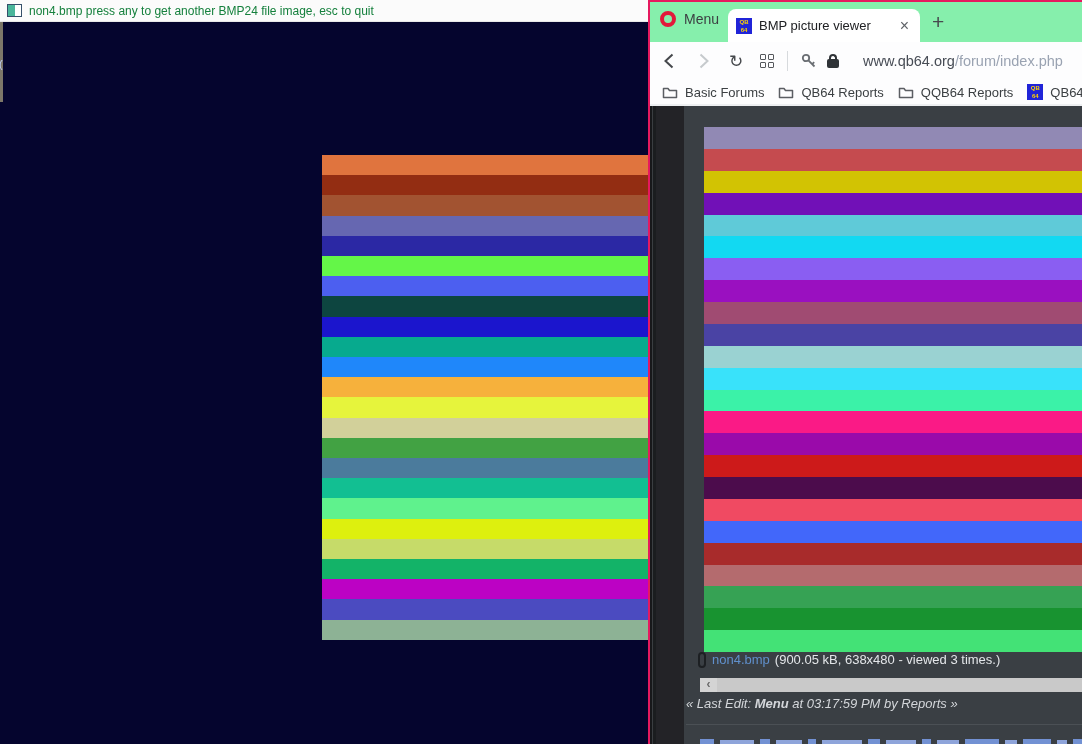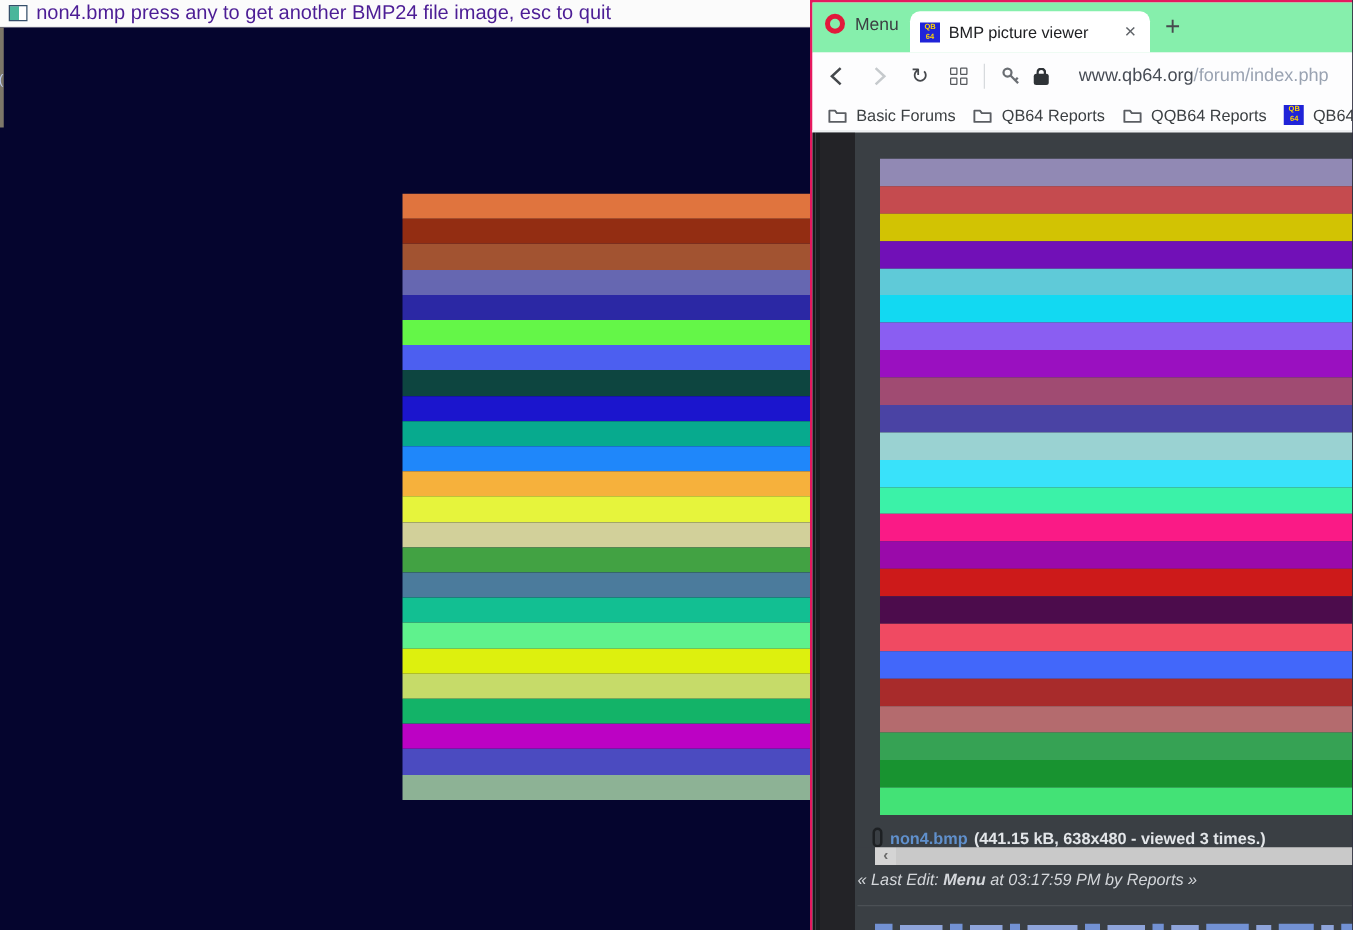--- a/index.html
+++ b/index.html
@@ -5,21 +5,21 @@
   html,body{margin:0;padding:0;background:#222;}
   *{box-sizing:border-box;font-family:"Liberation Sans",sans-serif;}
   .screen{position:relative;width:1082px;height:744px;overflow:hidden;background:#05052e;}
 
   
   .lw{position:absolute;left:0;top:0;width:648px;height:744px;background:#05052e;}
   .lw-titlebar{position:absolute;left:0;top:0;width:648px;height:22px;background:#fbfbfb;
     border-bottom:1px solid #e9e9e9;display:flex;align-items:center;padding-left:7px;}
   .lw-ico{width:15px;height:13px;background:linear-gradient(90deg,#4ab69b 0 55%,#ffffff 55%);
     border:1px solid #36506b;margin-right:7px;flex:none;}
-  .lw-title{font-size:16px;color:#4c1d95;white-space:nowrap;overflow:hidden;}
+  .lw-title{font-size:12px;color:#15803d;white-space:nowrap;overflow:hidden;}
   .lw-client{position:absolute;left:0;top:22px;width:648px;height:722px;background:#05052e;}
   .lw-sliver{position:absolute;left:0;top:0;width:3px;height:80px;background:#7d7769;}
   .lw-glyph{position:absolute;left:-1px;top:36px;font-size:11px;color:#bcc9ec;}
   .lw-image{left:322px;top:133px;width:326px;height:485px;}
 
   .stripes{position:absolute;display:flex;flex-direction:column;}
   .stripes .stripe{flex:1 1 auto;}
 
   
   .bw{position:absolute;left:648px;top:0;width:434px;height:744px;background:#f2f3f4;
@@ -59,21 +59,21 @@
   .bm{display:flex;align-items:center;gap:7px;margin-left:14px;flex:none;}
   .bm:first-child{margin-left:12px;}
   .bm-label{font-size:13px;color:#3c4043;white-space:nowrap;}
   
   .content{position:absolute;left:0;top:104px;width:432px;height:638px;background:#3a3f44;overflow:hidden;}
   .strip-a{position:absolute;left:0;top:0;width:6px;height:638px;
     background:linear-gradient(90deg,#17181a 0 2px,#3a3e41 2px 3px,#1b1d1f 3px 6px);}
   .strip-b{position:absolute;left:6px;top:0;width:28px;height:638px;background:#232327;}
   .rw-image{left:54px;top:21px;width:378px;height:525px;}
   .attach-row{position:absolute;left:34px;top:546px;width:398px;height:26px;background:#3a3f44;
-    display:flex;align-items:flex-end;font-size:13px;font-weight:bold;}
+    display:flex;align-items:flex-start;font-size:13px;}
   .paperclip{width:8px;height:16px;border:2px solid #1d2023;border-radius:4px;margin-left:14px;flex:none;}
   .attach-link{color:#6090cc;margin-left:6px;white-space:nowrap;}
   .attach-details{color:#e3e6e9;margin-left:5px;white-space:nowrap;}
   .hscroll{position:absolute;left:50px;top:572px;width:382px;height:14px;background:#c9c9c9;display:flex;}
   .hscroll .arrow{width:17px;height:14px;background:#d4d4d4;color:#6a6a6a;font-size:12px;font-weight:bold;
     text-align:center;line-height:13px;flex:none;}
   .hscroll .thumb{flex:1;background:#c9c9c9;}
   .lastedit{position:absolute;left:36px;top:590px;font-size:13px;font-style:italic;color:#d4d7db;white-space:nowrap;}
   .lastedit b{font-weight:bold;}
   .divider{position:absolute;left:36px;top:618px;width:396px;height:1px;background:#4b5055;}
@@ -220,21 +220,21 @@
           <div class="stripe" style="background: rgb(168, 43, 43);"></div>
           <div class="stripe" style="background: rgb(180, 107, 110);"></div>
           <div class="stripe" style="background: rgb(54, 162, 84);"></div>
           <div class="stripe" style="background: rgb(24, 147, 48);"></div>
           <div class="stripe" style="background: rgb(67, 226, 118);"></div>
         </div>
 
       <div class="attach-row">
         <span class="paperclip"></span>
         <span class="attach-link">non4.bmp</span>
-        <span class="attach-details">(441.15 kB, 638x480 - viewed 3 times.)</span>
+        <span class="attach-details">(900.05 kB, 638x480 - viewed 3 times.)</span>
       </div>
 
       <div class="hscroll">
         <span class="arrow">‹</span>
         <span class="thumb"></span>
       </div>
 
       <div class="lastedit"><span>« Last Edit: </span><b>Menu</b><span> at 03:17:59 PM by Reports »</span></div>
 
       <div class="divider"></div>

